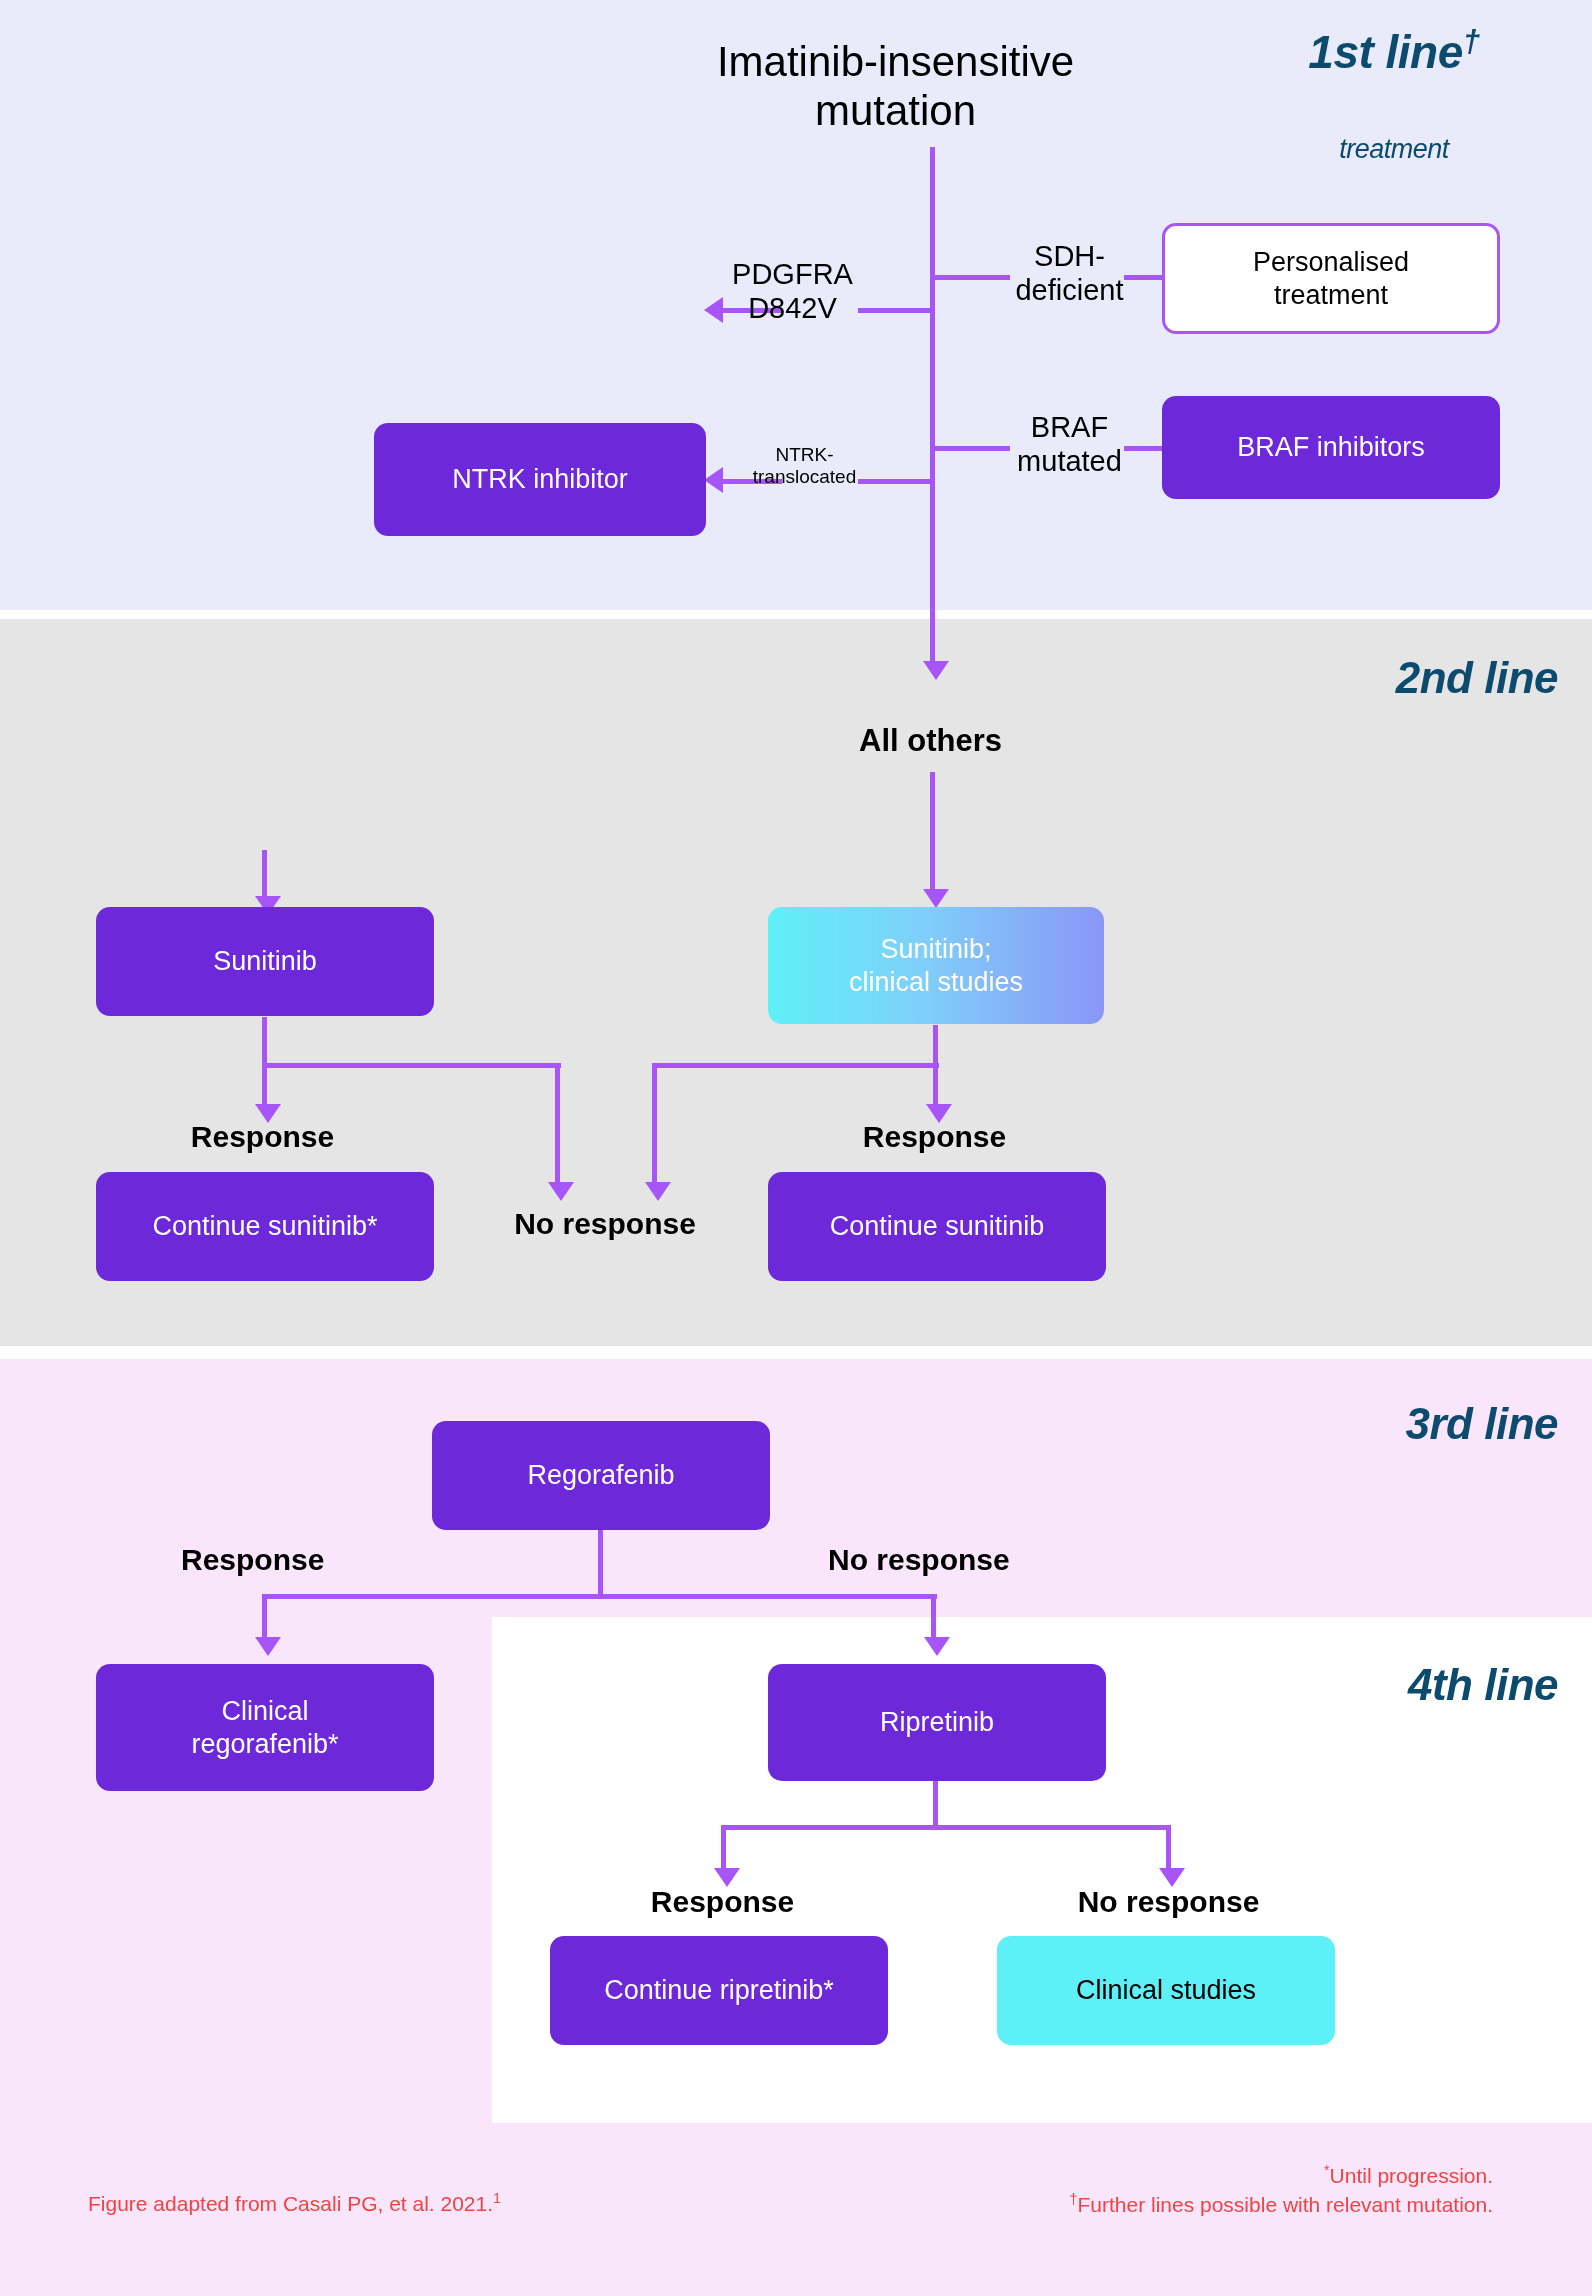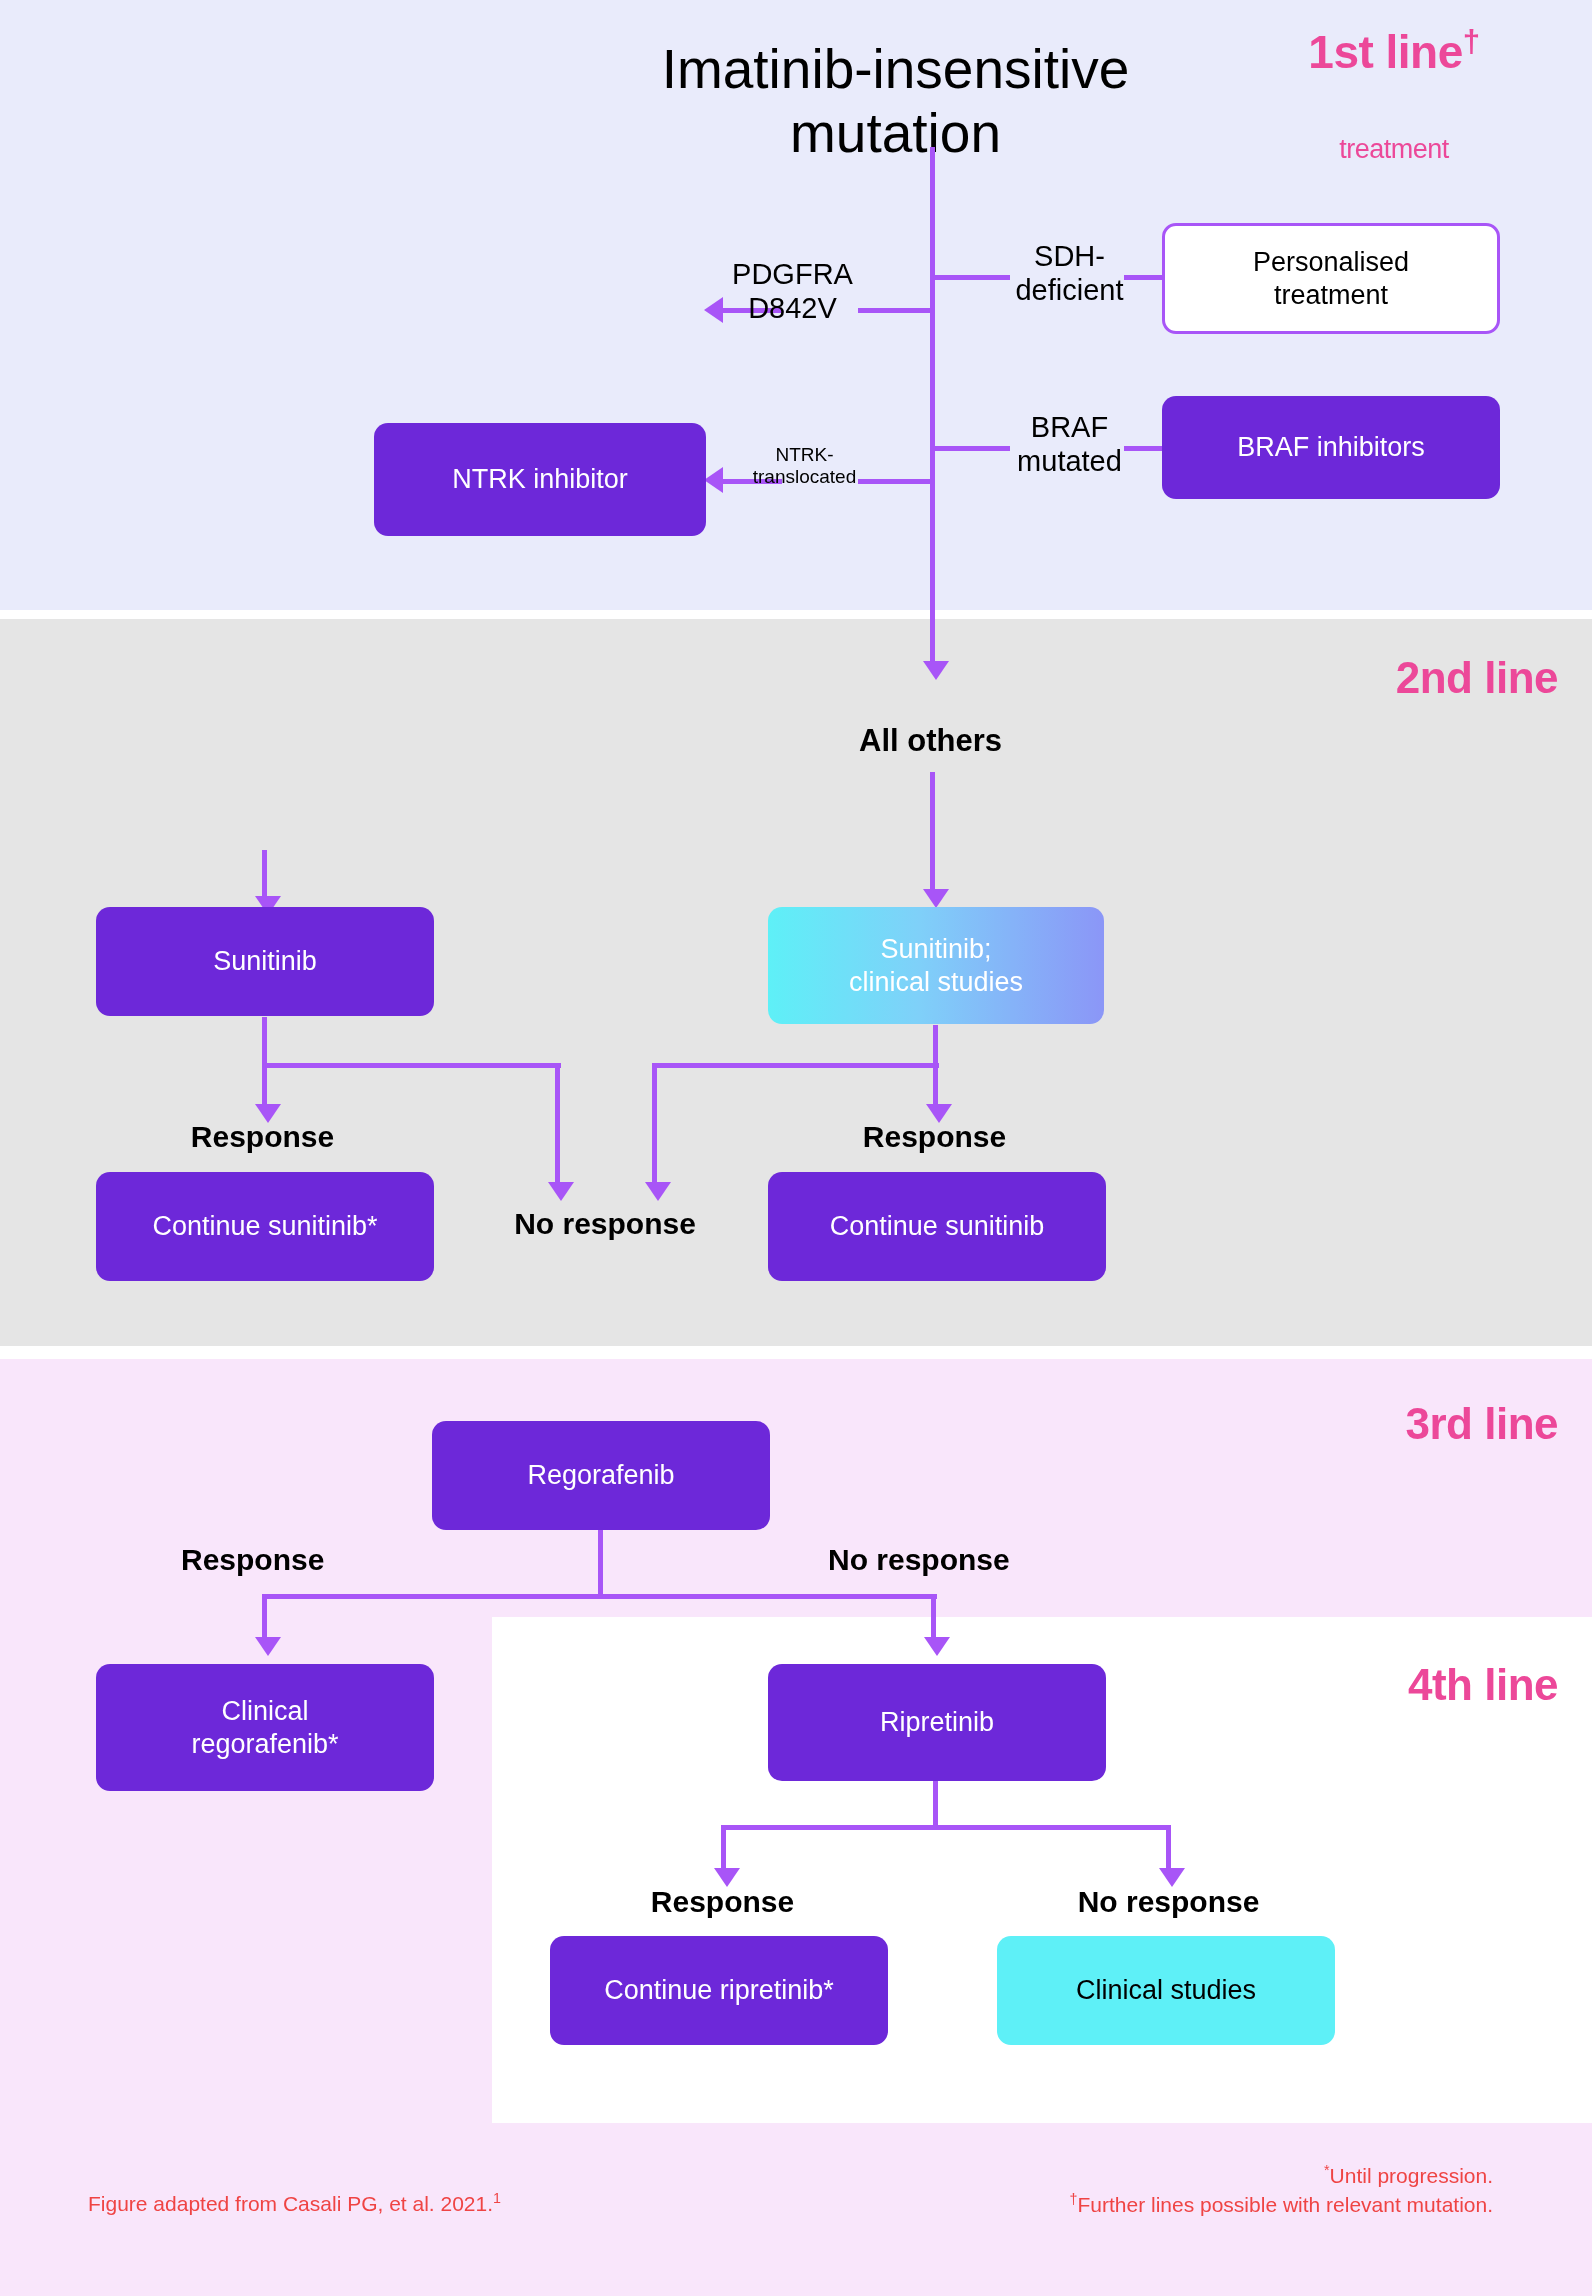--- a/index.html
+++ b/index.html
@@ -7,30 +7,30 @@
   #canvas{position:relative;width:1592px;height:2296px;overflow:hidden;background:#ffffff;}
 
   
   .band{position:absolute;left:0;width:1592px;}
   #band-first{top:0;height:610px;background:#e9ebfb;}
   #band-second{top:619px;height:727px;background:#e5e5e5;}
   #band-third{top:1359px;height:937px;background:#f9e6fb;}
   #panel-fourth{position:absolute;left:492px;top:1617px;width:1100px;height:506px;background:#ffffff;}
 
   
-  .section-title{position:absolute;font-weight:bold;color:#ec4899;letter-spacing:-0.5px;}
+  .section-title{position:absolute;font-weight:bold;color:#0c4a6e;letter-spacing:-0.5px;font-style:italic;}
   #title-first{left:1230px;top:24px;width:328px;text-align:center;font-size:46px;}
   #sub-first{left:1230px;top:134px;width:328px;text-align:center;font-size:27px;font-weight:normal;}
   #title-second{left:1224px;top:653px;width:334px;text-align:right;font-size:44px;}
   #title-third{left:1224px;top:1399px;width:334px;text-align:right;font-size:44px;}
   #title-fourth{left:1224px;top:1660px;width:334px;text-align:right;font-size:44px;}
 
   
   #root-title{position:absolute;left:617px;top:38px;width:557px;text-align:center;
-    font-size:55px;line-height:1.16;color:#000;font-weight:normal;}
+    font-size:42px;line-height:1.16;color:#000;font-weight:normal;}
 
   
   .node{position:absolute;display:flex;align-items:center;justify-content:center;
     text-align:center;border-radius:14px;box-sizing:border-box;line-height:1.2;}
   .node.purple{background:#6d28d9;color:#ffffff;font-size:27px;}
   .node.outline-dark{background:#8b96f7;color:#ffffff;font-size:27px;border:9px solid #2b2b2b;border-radius:22px;}
   .node.white-purple{background:#ffffff;color:#000000;font-size:27px;border:3px solid #a855f7;}
   .node.white-dark{background:#ffffff;color:#000000;font-size:27px;font-weight:bold;border:4px solid #2b2b2b;border-radius:18px;}
   .node.gradient{background:linear-gradient(90deg,#5ef0f7 0%,#7fd0f9 45%,#8b96f7 100%);color:#ffffff;font-size:27px;}
   .node.cyan{background:#5ef0f7;color:#000000;font-size:27px;}

